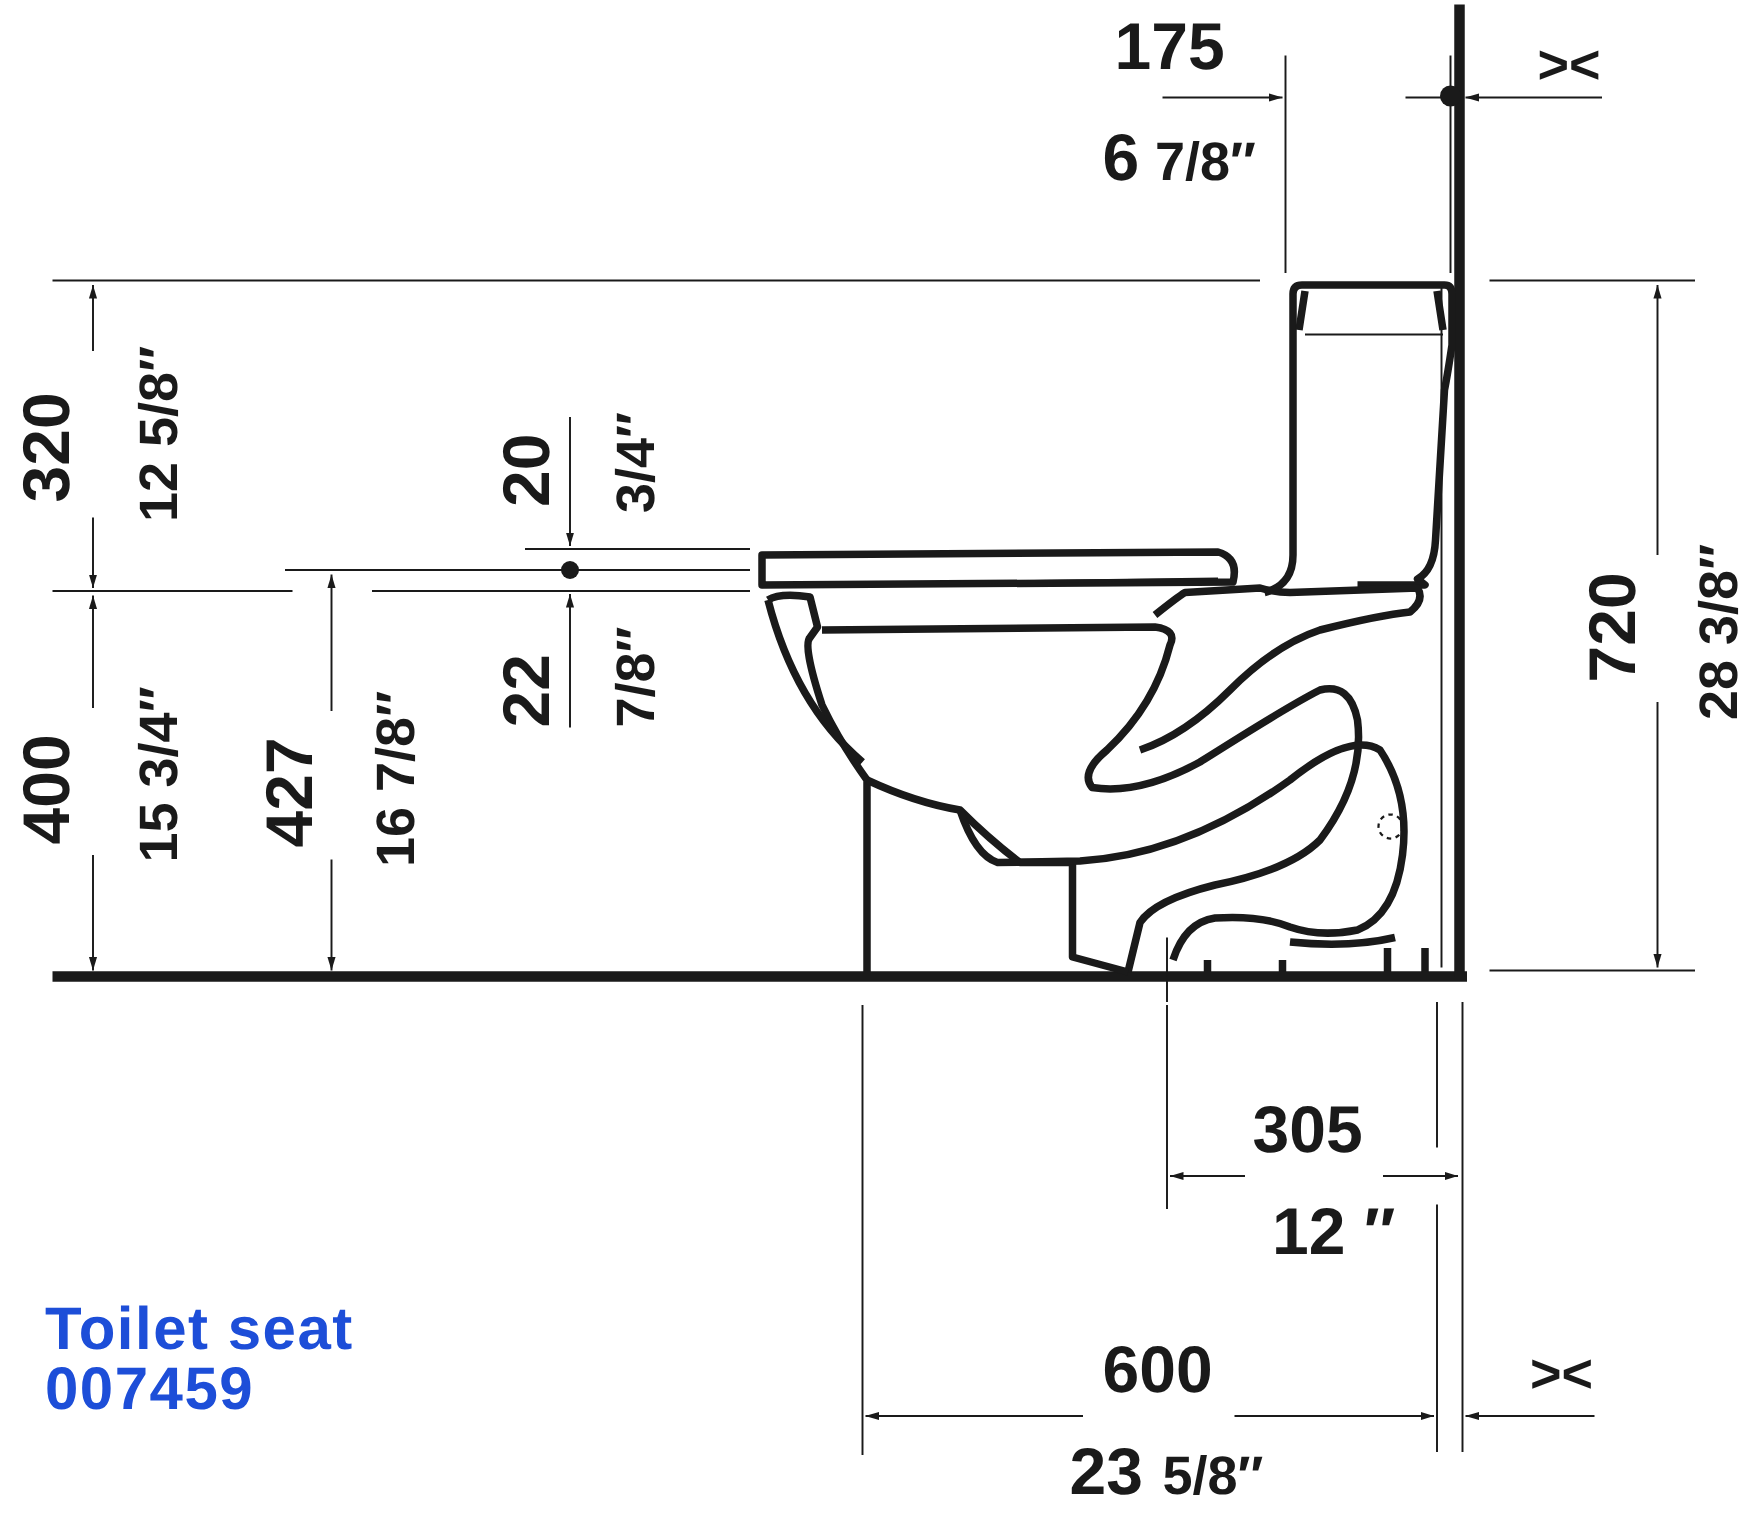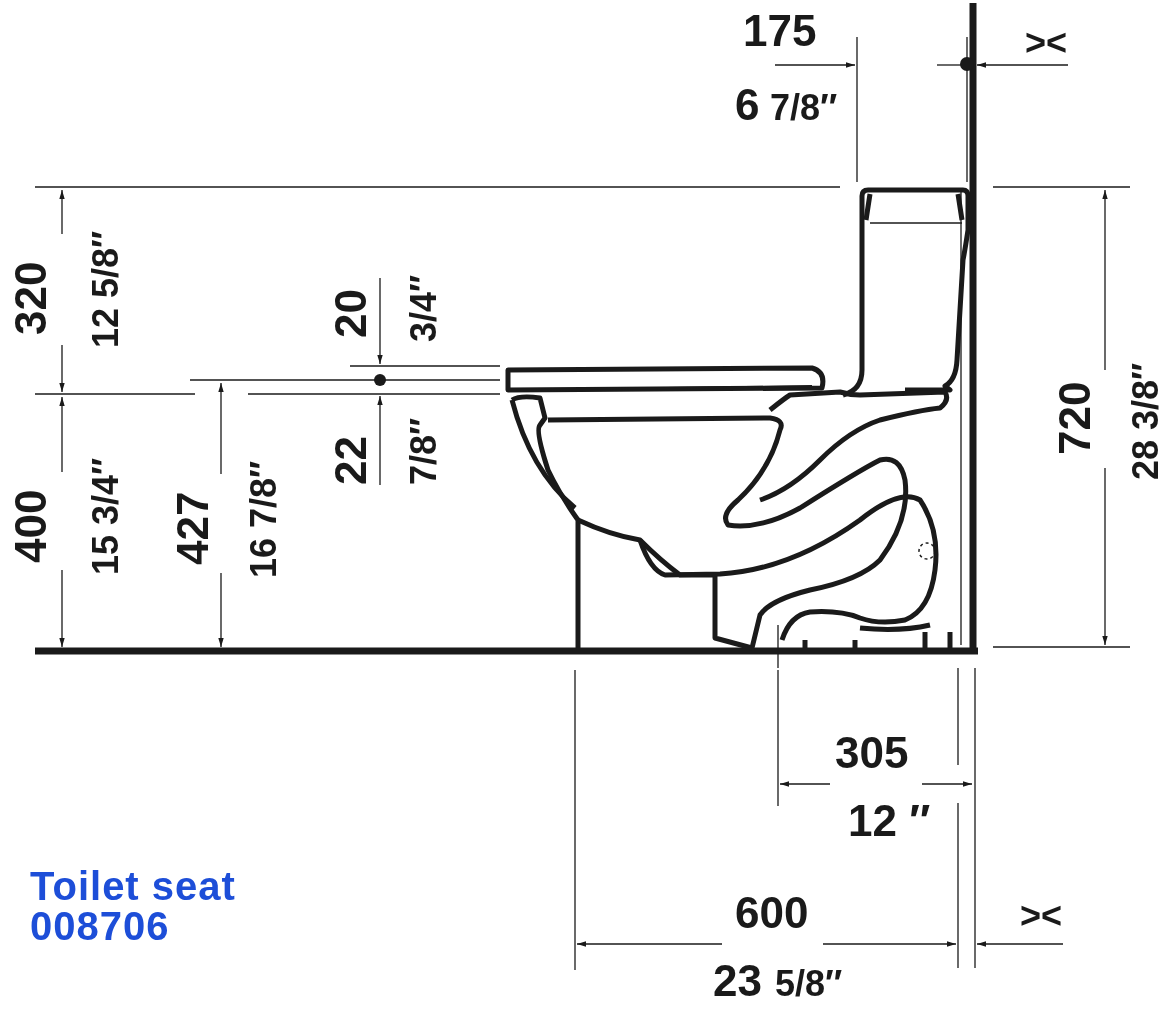--- a/index.html
+++ b/index.html
@@ -108,14 +108,14 @@
   <text class="dim big" x="835" y="768">305</text>
   <text class="dim big" x="848" y="836">12 ″</text>
   <text class="dim big" x="735" y="928">600</text>
   <text class="dim big" x="713" y="996">23</text>
   <text class="dim frac" x="775" y="996">5/8″</text>
   <text class="dim frac" x="1020" y="928">&gt;&lt;</text>
 </svg>
 
 <div class="note">
   <div>Toilet seat</div>
-  <div>008706</div>
+  <div>007459</div>
 </div>
 
 </body></html>

